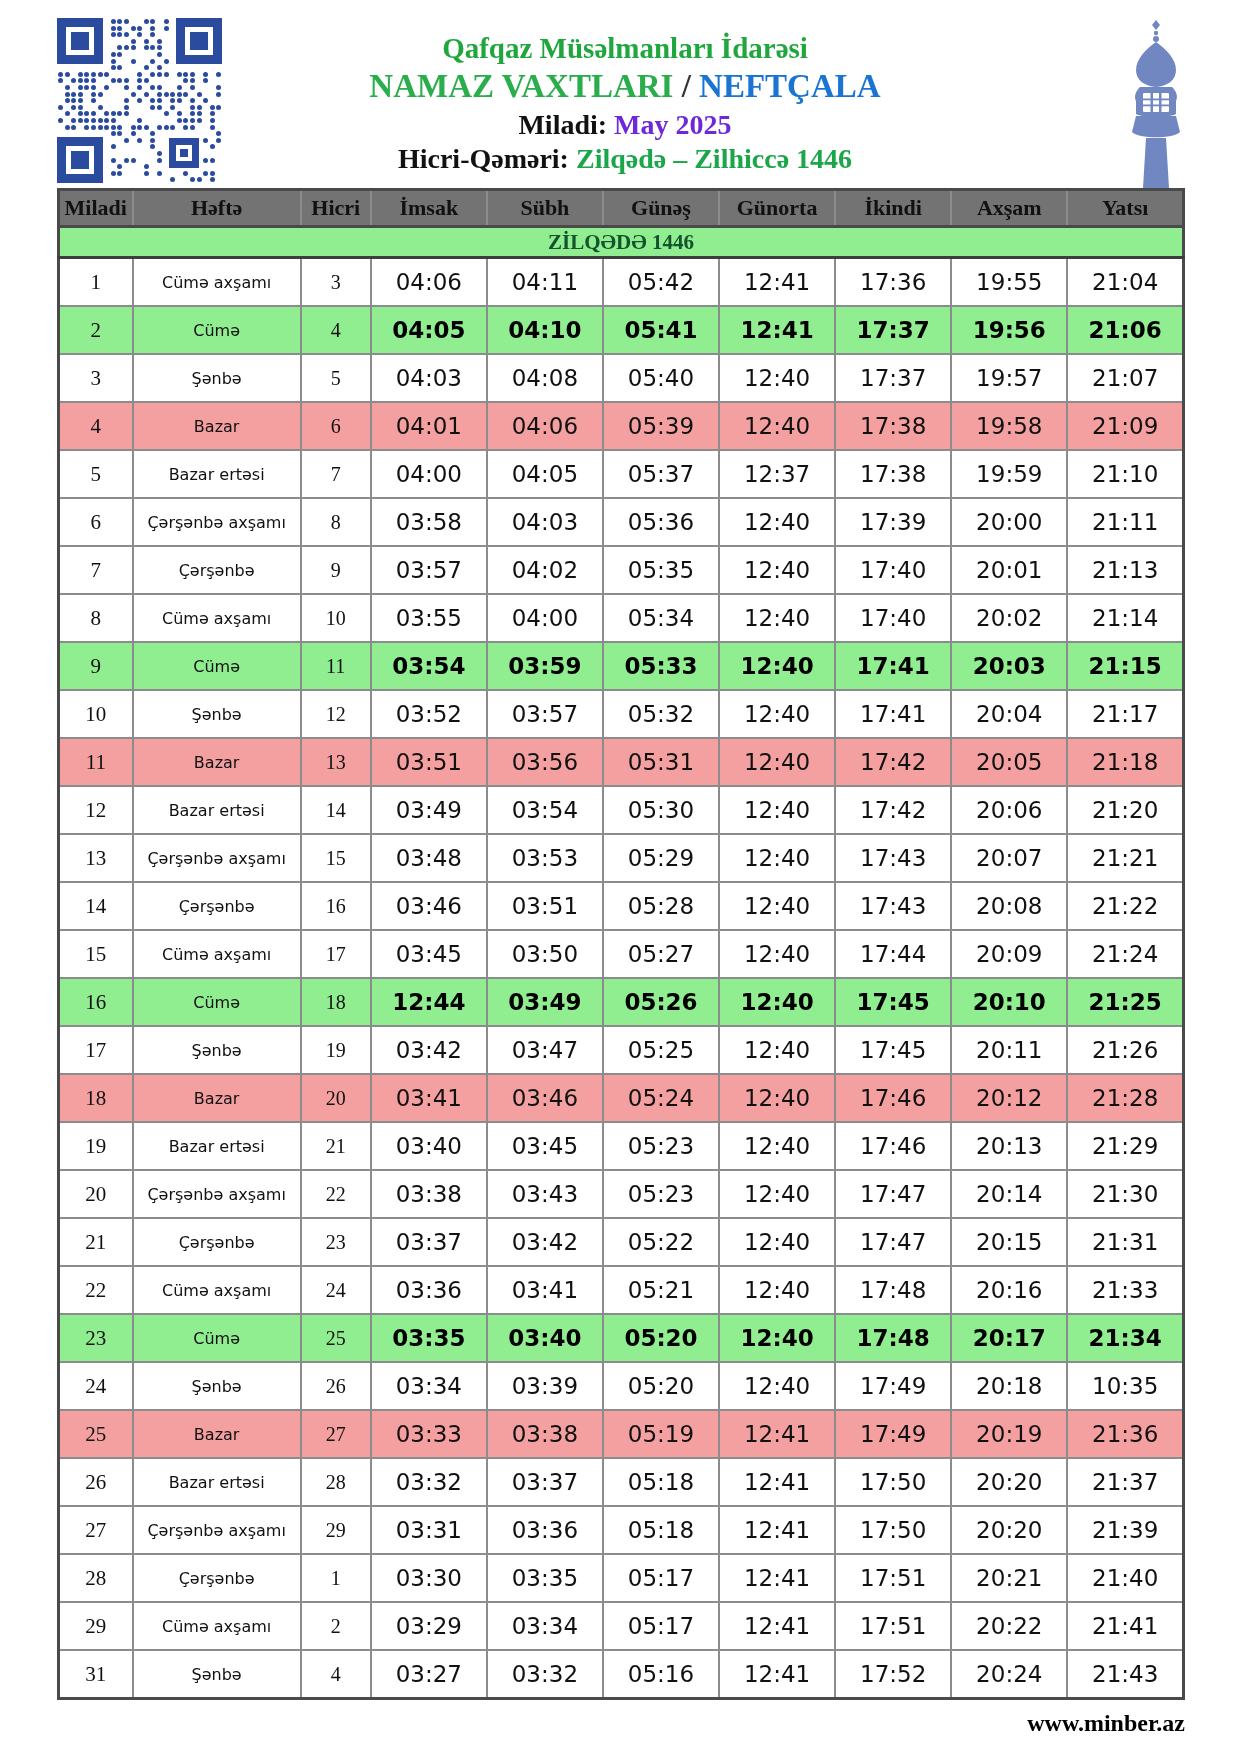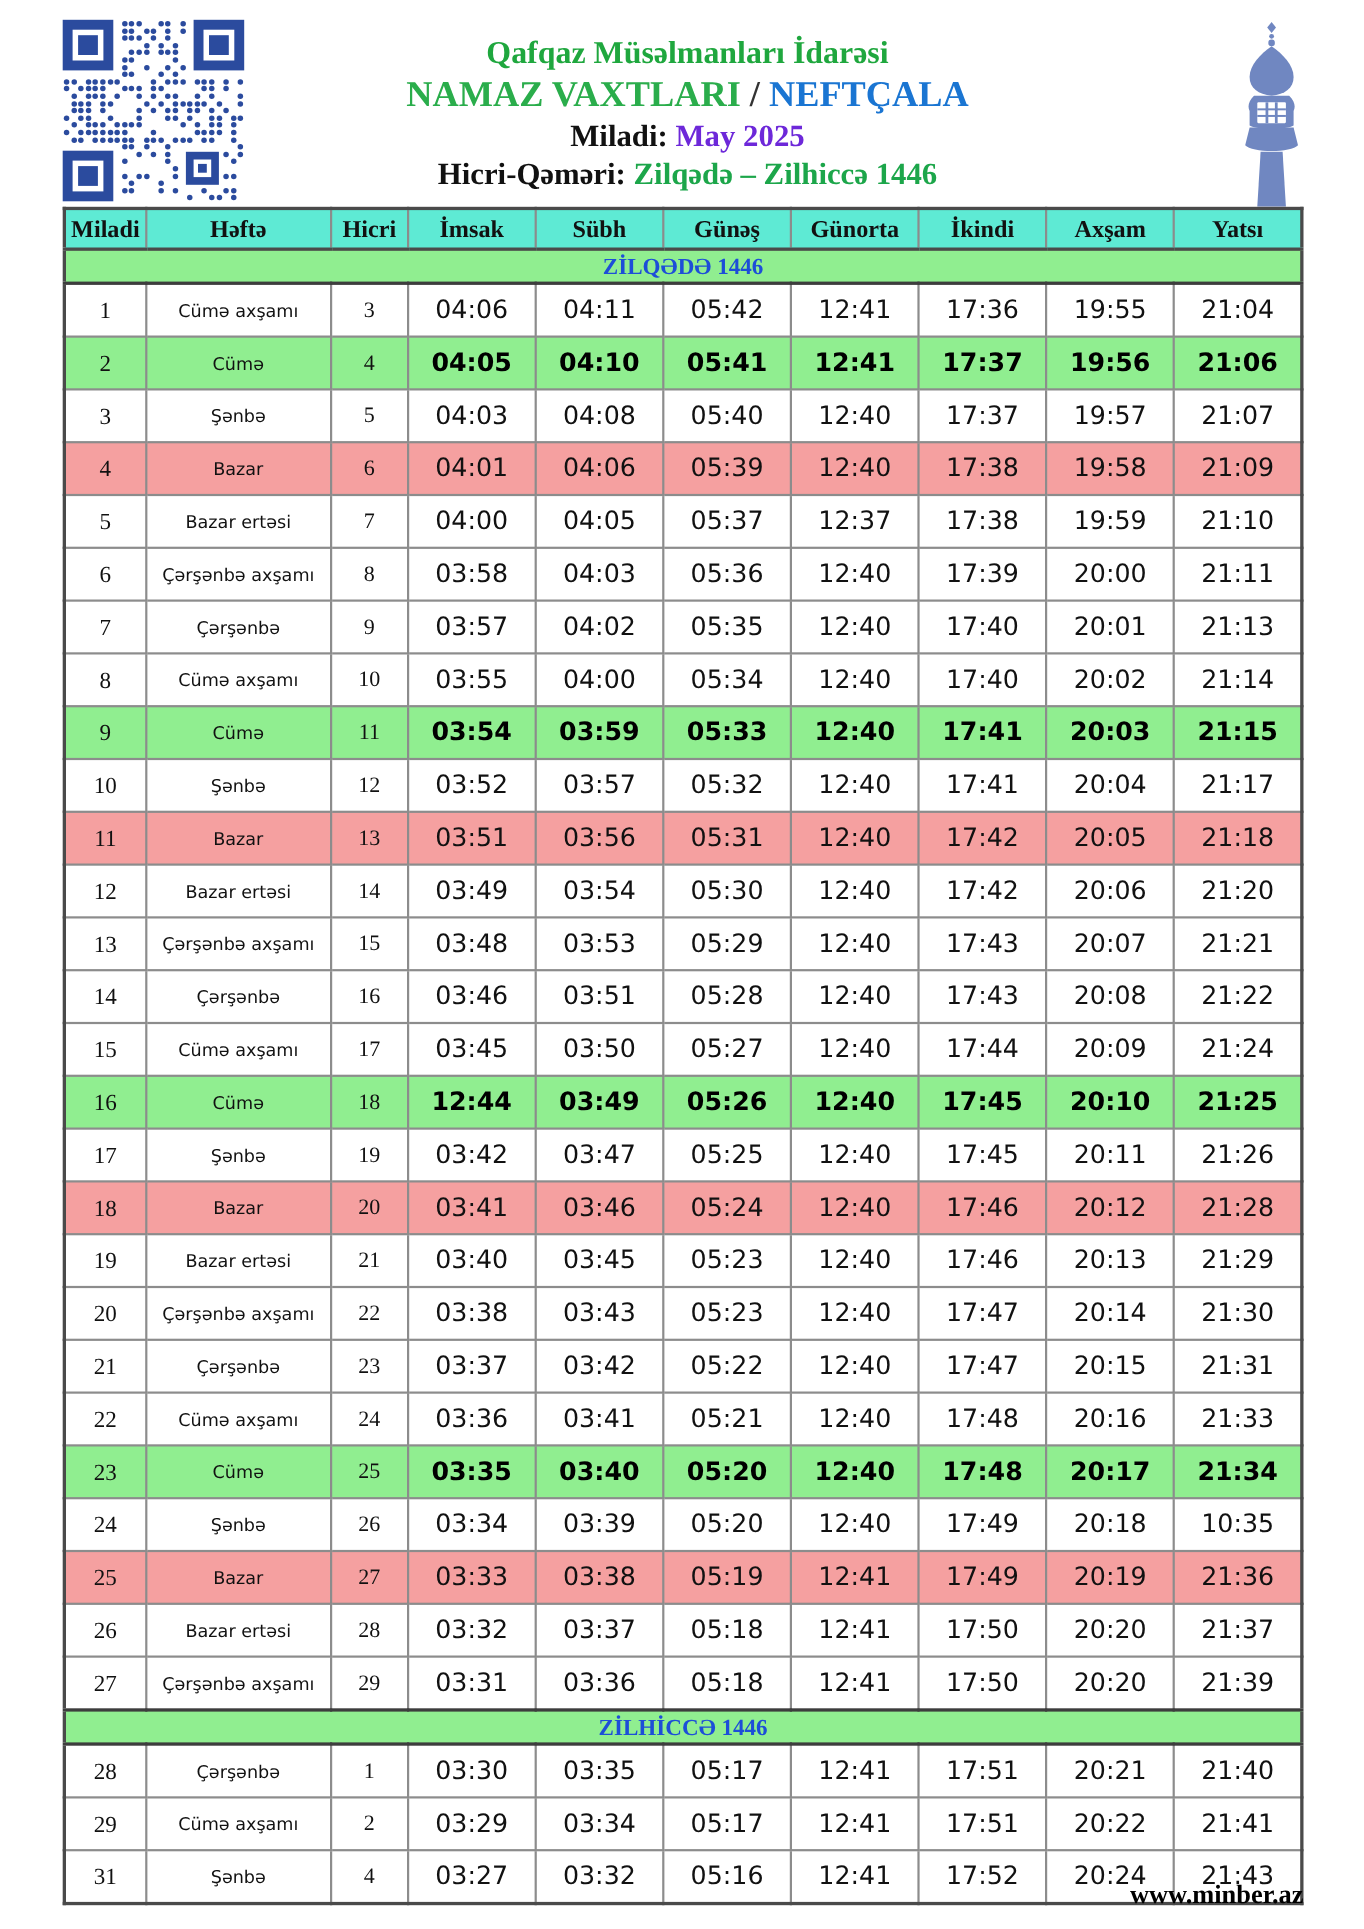--- a/index.html
+++ b/index.html
@@ -28,23 +28,23 @@
 
   
   .minaret{position:absolute;left:1122px;top:20px;width:68px;height:168px;}
 
   
   table.timetable{position:absolute;left:57px;top:188px;width:1128px;border-collapse:collapse;table-layout:fixed;
                   border:3px solid #4a4a4a;}
   table.timetable th, table.timetable td{border:2px solid #8c8c8c;text-align:center;vertical-align:middle;
                   padding:0;color:#111;}
   table.timetable th{height:34px;font-family:"Liberation Serif",serif;font-weight:bold;font-size:22px;
-                  background:#5eead4;border-bottom:3px solid #4a4a4a;margin-left:36px;}
+                  background:#737373;border-bottom:3px solid #4a4a4a;margin-left:36px;}
   tr.section-row td{height:28px;background:var(--section-bg);font-family:"Liberation Serif",serif;
-                  font-weight:bold;font-size:21px;color:#1d4ed8;
+                  font-weight:bold;font-size:21px;color:#14532d;
                   border-top:3px solid #3d3d3d;border-bottom:3px solid #3d3d3d;}
   tr.day-row td{height:46px;background:#fff;}
   tr.day-row.friday td{background:var(--friday-bg);}
   tr.day-row.sunday td{background:var(--sunday-bg);}
   td.miladi-cell{font-family:"Liberation Serif",serif;font-size:21px;}
   td.hicri-cell{font-family:"Liberation Serif",serif;font-size:20px;}
   td.weekday-cell{font-family:"DejaVu Sans",sans-serif;font-size:16px;color:#1c1c1c;}
   td.time-cell{font-family:"DejaVu Sans",sans-serif;font-size:23px;color:#101010;}
   tr.friday td.time-cell{font-weight:bold;color:#000;}
 
@@ -635,23 +635,20 @@
           <td class="weekday-cell">Çərşənbə axşamı</td>
           <td class="hicri-cell">29</td>
           <td class="time-cell">03:31</td>
           <td class="time-cell">03:36</td>
           <td class="time-cell">05:18</td>
           <td class="time-cell">12:41</td>
           <td class="time-cell">17:50</td>
           <td class="time-cell">20:20</td>
           <td class="time-cell">21:39</td>
         </tr>
-        <tr class="section-row">
-          <td colspan="10">ZİLHİCCƏ 1446</td>
-        </tr>
         <tr class="day-row normal">
           <td class="miladi-cell">28</td>
           <td class="weekday-cell">Çərşənbə</td>
           <td class="hicri-cell">1</td>
           <td class="time-cell">03:30</td>
           <td class="time-cell">03:35</td>
           <td class="time-cell">05:17</td>
           <td class="time-cell">12:41</td>
           <td class="time-cell">17:51</td>
           <td class="time-cell">20:21</td>

